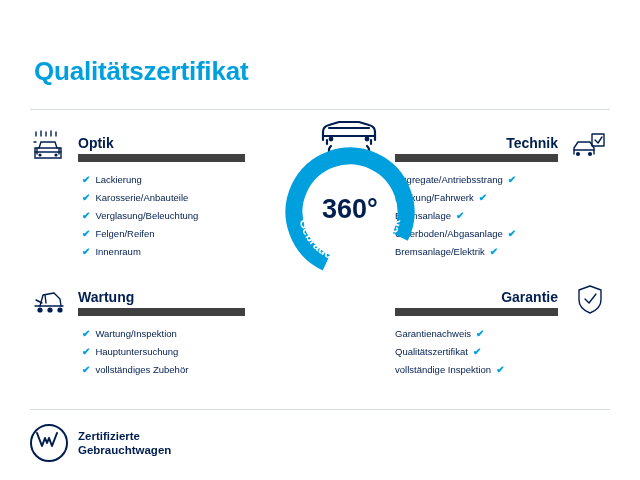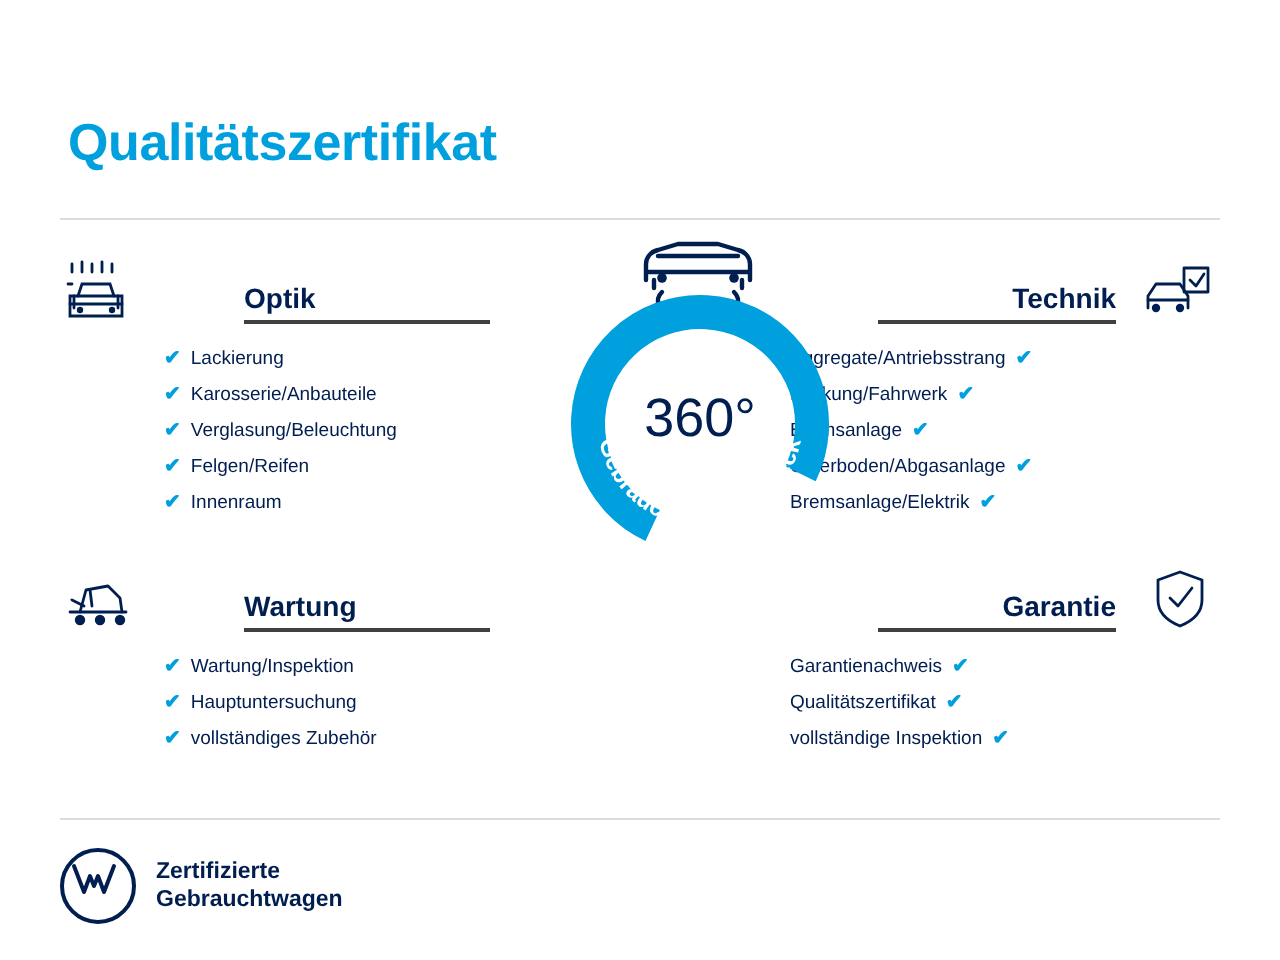--- a/index.html
+++ b/index.html
@@ -57,23 +57,22 @@
     display: flex;
     align-items: flex-end;
     gap: 8px;
   }
   .col-right .block-head {
     flex-direction: row-reverse;
     gap: 12px;
   }
   .head-text {
     flex: 1;
-    border-bottom: 2px solid #404040;
+    border-bottom: 8px solid #404040;
     padding-bottom: 2px;
-    margin-left: 44px;
   }
   .head-text .htxt {
     font-size: 14px;
     font-weight: bold;
     color: #001e50;
     display: block;
     line-height: 17px;
   }
   .col-right .head-text .htxt { text-align: right; }
 
@@ -124,21 +123,21 @@
     height: 136px;
   }
   .deg {
     position: absolute;
     left: 0; top: 0;
     width: 136px; height: 136px;
     display: flex;
     align-items: center;
     justify-content: center;
     font-size: 27px;
-    font-weight: normal;
+    font-weight: bold;
     color: #001e50;
     padding-bottom: 6px;
     box-sizing: border-box;
   }
   .car-top {
     position: absolute;
     left: 43px;
     top: 0px;
     width: 100px;
     height: 46px;

